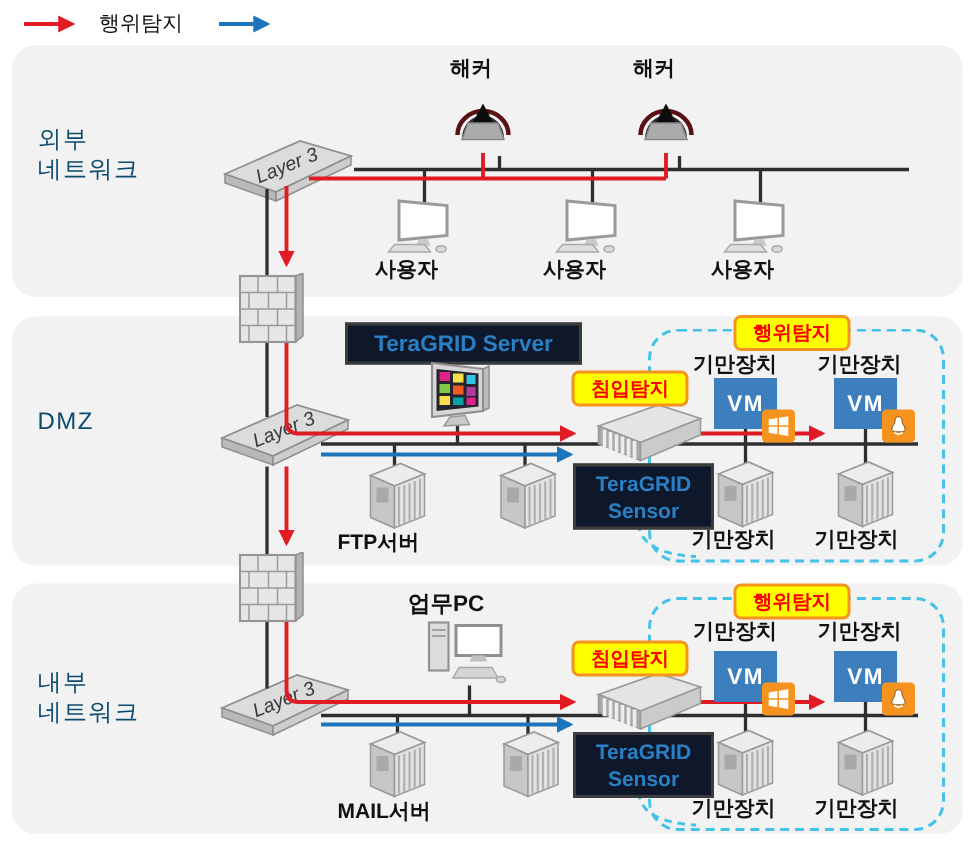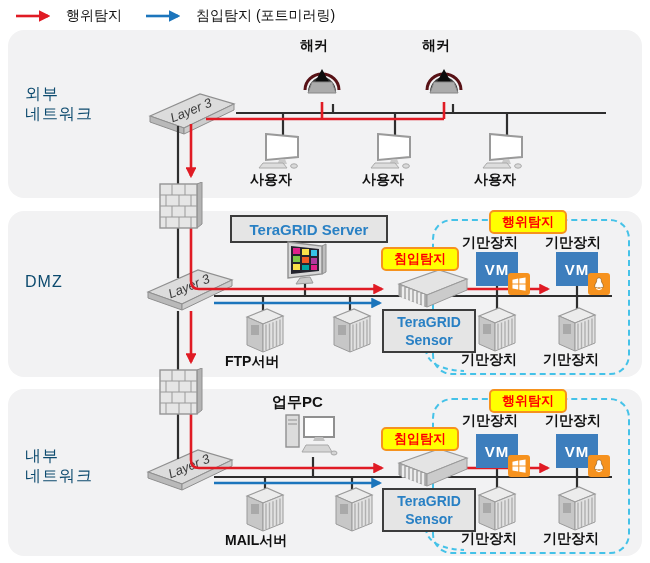--- a/index.html
+++ b/index.html
@@ -10,21 +10,21 @@
               line-height:1.25;white-space:pre-line;letter-spacing:1px;}
   .legend{position:absolute;left:14px;top:5px;height:22px;display:flex;align-items:center;gap:8px;
           z-index:6;font-size:14px;color:#111;}
   .legend .txt{margin-right:14px;}
   .lines{position:absolute;left:0;top:0;z-index:2;pointer-events:none;}
   .icon{position:absolute;z-index:3;}
   .under{z-index:1;}
   .lbl{position:absolute;z-index:3;font-size:14px;font-weight:bold;color:#111;text-align:left;}
   .badge{position:absolute;z-index:4;background:#ffff00;border:2px solid #f6921e;border-radius:5px;
          color:#ff0000;font-weight:bold;font-size:13px;text-align:center;padding:1px 11px;white-space:nowrap;}
-  .whitebox{position:absolute;z-index:3;background:#e5e5e5;border:2px solid #3c3c3c;color:#2980c4;
+  .whitebox{position:absolute;z-index:3;background:#0f172a;border:2px solid #3c3c3c;color:#2980c4;
             font-weight:bold;text-align:center;display:flex;align-items:center;justify-content:center;}
   .server-box{font-size:15px;}
   .sensor-box{font-size:14px;line-height:18px;white-space:pre-line;}
   .dashed-box{position:absolute;z-index:1;border:2.5px dashed #45c2e8;border-radius:20px;background:transparent;}
   .vm{position:absolute;z-index:3;width:42px;height:34px;background:#3d7ebd;color:#fff;font-weight:bold;
       font-size:15px;display:flex;align-items:center;justify-content:center;letter-spacing:1px;}
   .chip{position:absolute;z-index:4;width:22px;height:22px;background:#f6921e;border-radius:3px;
         display:flex;align-items:center;justify-content:center;}
 </style>
 </head>
@@ -43,21 +43,20 @@
     </svg>
     <span class="txt">행위탐지</span>
     <svg width="44" height="12">
       <defs>
           <marker id="lb" viewBox="0 0 10 10" refX="8" refY="5" markerWidth="4.4" markerHeight="4.4" orient="auto">
             <path d="M0,0 L10,5 L0,10 Z" fill="#1c75bc"></path>
           </marker>
         </defs>
       <line x1="2" y1="6" x2="34" y2="6" stroke="#1c75bc" stroke-width="2.6" marker-end="url(#lb)"></line>
     </svg>
-    <span class="txt">침입탐지 (포트미러링)</span>
   </div>
 
   <div class="zone" style="top:30px;height:168px;"></div>
   <div class="zone" style="top:211px;height:166px;"></div>
   <div class="zone" style="top:389px;height:167px;"></div>
 
   <div class="zone-label" style="left:25px;top:84px;">외부
 네트워크</div>
   <div class="zone-label" style="left:25px;top:272px;">DMZ</div>
   <div class="zone-label" style="left:25px;top:446px;">내부

